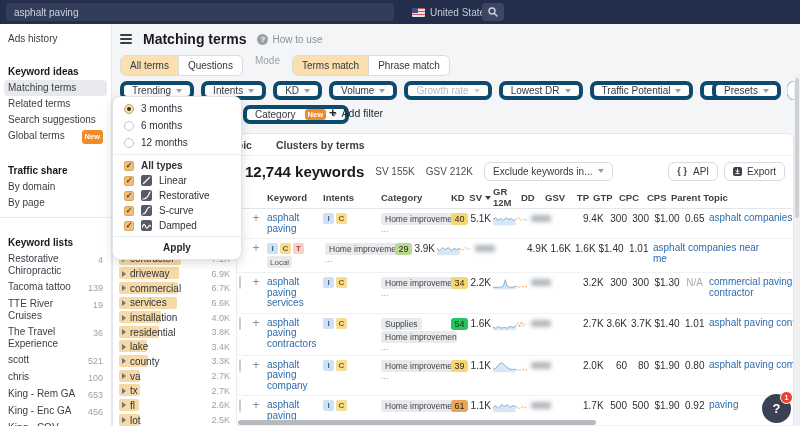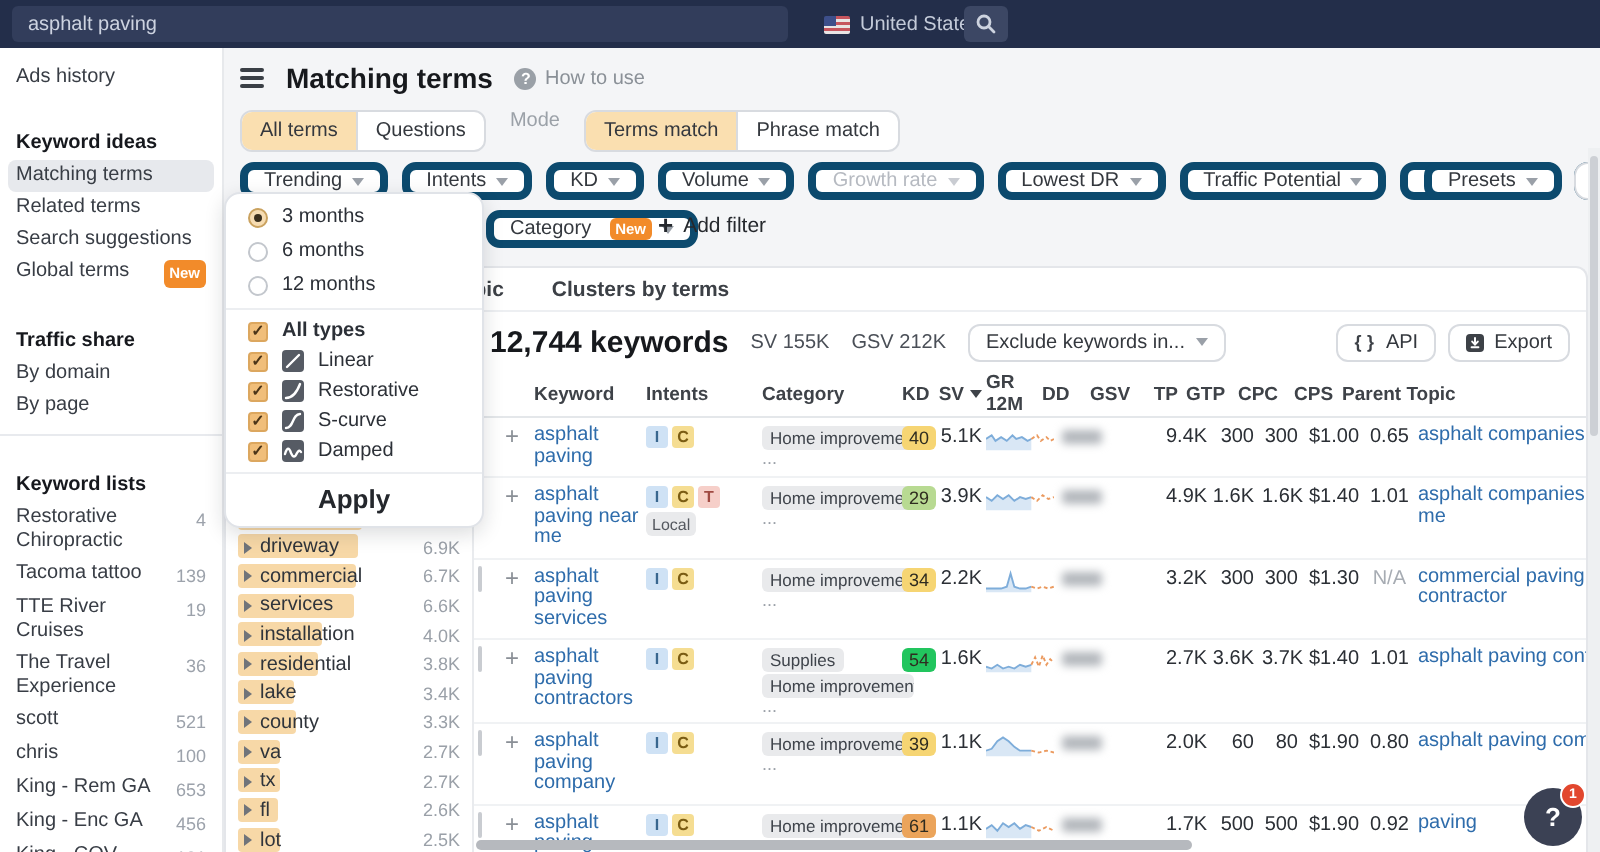--- a/index.html
+++ b/index.html
@@ -62,21 +62,21 @@
     border-radius:8px;box-shadow:0 3px 10px rgba(20,24,31,.15);z-index:40;padding-top:3px;box-sizing:border-box;}
   .dd-row{display:flex;align-items:center;gap:7px;padding:0 11px;font-size:10px;color:#2c3037;height:17px;cursor:pointer;}
   .dd-row.type-row{height:15px;}
   .dd-row .bold{font-weight:bold;}
   .radio{width:10px;height:10px;border-radius:50%;border:1px solid #c3c7cd;background:#fff;box-sizing:border-box;flex:none;}
   .radio.sel{background:#f6dcb2;border-color:#caa25f;position:relative;}
   .radio.sel::after{content:"";position:absolute;left:2px;top:2px;width:4px;height:4px;border-radius:50%;background:#3a2f1d;}
   .check{width:10px;height:10px;border-radius:2px;background:#f0be7a;border:1px solid #dca75f;box-sizing:border-box;
     color:#4a3418;font-size:8px;font-weight:bold;line-height:8px;text-align:center;flex:none;}
   .dd-sep{height:1px;background:#eceef1;margin:3px 0;}
-  .dd-apply{border-top:1px solid #eceef1;margin-top:3px;text-align:center;font-weight:bold;font-size:13px;
+  .dd-apply{border-top:1px solid #eceef1;margin-top:3px;text-align:center;font-weight:bold;font-size:10px;
     color:#24272c;padding:5px 0 6px;cursor:pointer;}
   .type-icon{display:flex;flex:none;}
   
   .card{position:absolute;left:112px;top:133px;width:682px;height:293px;background:#fff;border:1px solid #e4e6ea;
     border-bottom:none;border-radius:6px 6px 0 0;box-sizing:border-box;display:flex;flex-direction:column;z-index:6;}
   .tabbar{height:21px;border-bottom:1px solid #edeff2;display:flex;gap:24px;padding:0 16px;align-items:center;flex:none;}
   .tab{font-size:10.5px;font-weight:bold;color:#3c4046;white-space:nowrap;cursor:pointer;}
   .card-body{flex:1;display:flex;min-height:0;}
   
   .facet{width:124px;border-right:1px solid #e9ebee;flex:none;padding:81px 6px 0;box-sizing:border-box;overflow:hidden;}
@@ -477,23 +477,20 @@
               <div class="cell c-gtp">300</div>
               <div class="cell c-cpc">$1.00</div>
               <div class="cell c-cps">0.65</div>
               <div class="cell c-parent">
                 <a class="plink">asphalt companies</a>
               </div>
             </div>
             <div class="trow">
               <div class="cell c-sel"><span class="cb"></span></div>
               <div class="cell c-add"><span class="add-plus">+</span></div>
-              <div class="cell c-kw">
-                <a class="klink">asphalt paving near me</a>
-              </div>
               <div class="cell c-int">
                 <span class="int-badge int-I">I</span>
                 <span class="int-badge int-C">C</span>
                 <span class="int-badge int-T">T</span>
                 <span class="local-pill">Local</span>
               </div>
               <div class="cell c-cat">
                 <span class="cat-pill">Home improvement</span>
                 <span class="cat-more">...</span>
               </div>

